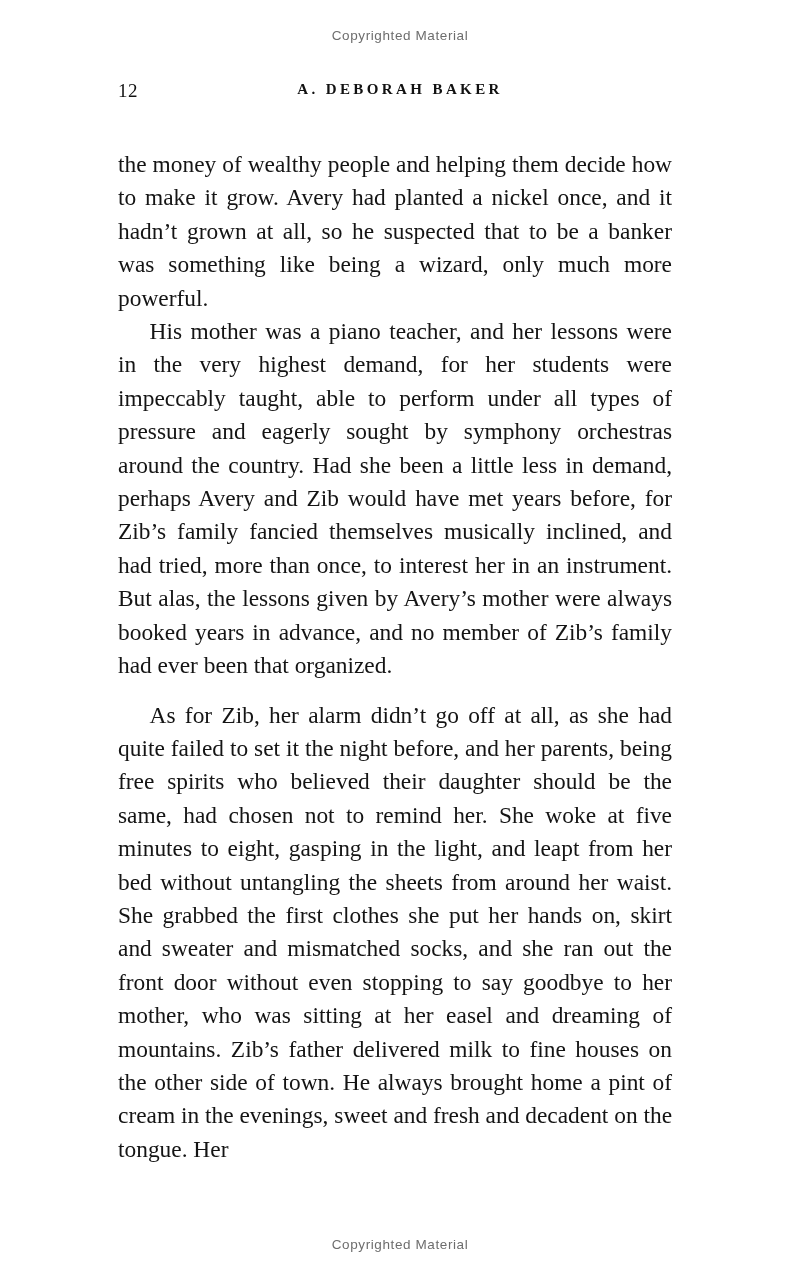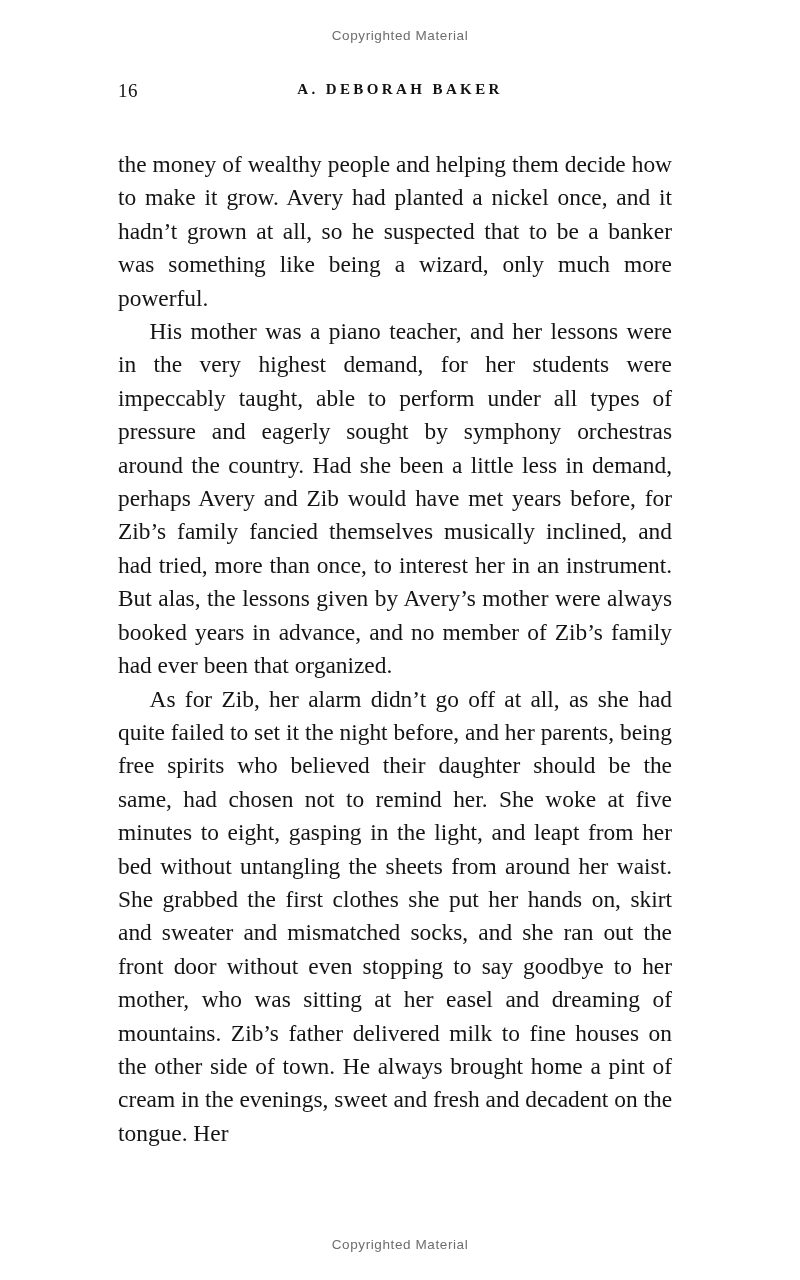--- a/index.html
+++ b/index.html
@@ -77,31 +77,32 @@
   }
   .body-text p {
     margin: 0;
     text-indent: 0;
   }
   .body-text p + p {
     text-indent: 1.35em;
   }
   .body-text p:last-child {
     text-align: justify;
+    margin-top: 16px;
   }
 </style>
 </head>
 <body>
 
 <div class="page">
 
   <div class="watermark watermark-top">Copyrighted Material</div>
 
   <div class="running-head">
-    <span class="folio">16</span>
+    <span class="folio">12</span>
     <span class="book-title">A. DEBORAH BAKER</span>
   </div>
 
   <div class="body-text">
     <p>the money of wealthy people and helping them decide how to make it grow. Avery had planted a nickel once, and it hadn’t grown at all, so he suspected that to be a banker was something like being a wizard, only much more powerful.</p>
     <p>His mother was a piano teacher, and her lessons were in the very highest demand, for her students were impeccably taught, able to perform under all types of pressure and eagerly sought by symphony orchestras around the country. Had she been a little less in demand, perhaps Avery and Zib would have met years before, for Zib’s family fancied themselves musically inclined, and had tried, more than once, to interest her in an instrument. But alas, the lessons given by Avery’s mother were always booked years in advance, and no member of Zib’s family had ever been that organized.</p>
     <p>As for Zib, her alarm didn’t go off at all, as she had quite failed to set it the night before, and her parents, being free spirits who believed their daughter should be the same, had chosen not to remind her. She woke at five minutes to eight, gasping in the light, and leapt from her bed without untangling the sheets from around her waist. She grabbed the first clothes she put her hands on, skirt and sweater and mismatched socks, and she ran out the front door without even stopping to say goodbye to her mother, who was sitting at her easel and dreaming of mountains. Zib’s father delivered milk to fine houses on the other side of town. He always brought home a pint of cream in the evenings, sweet and fresh and decadent on the tongue. Her</p>
   </div>
 
   <div class="watermark watermark-bottom">Copyrighted Material</div>

